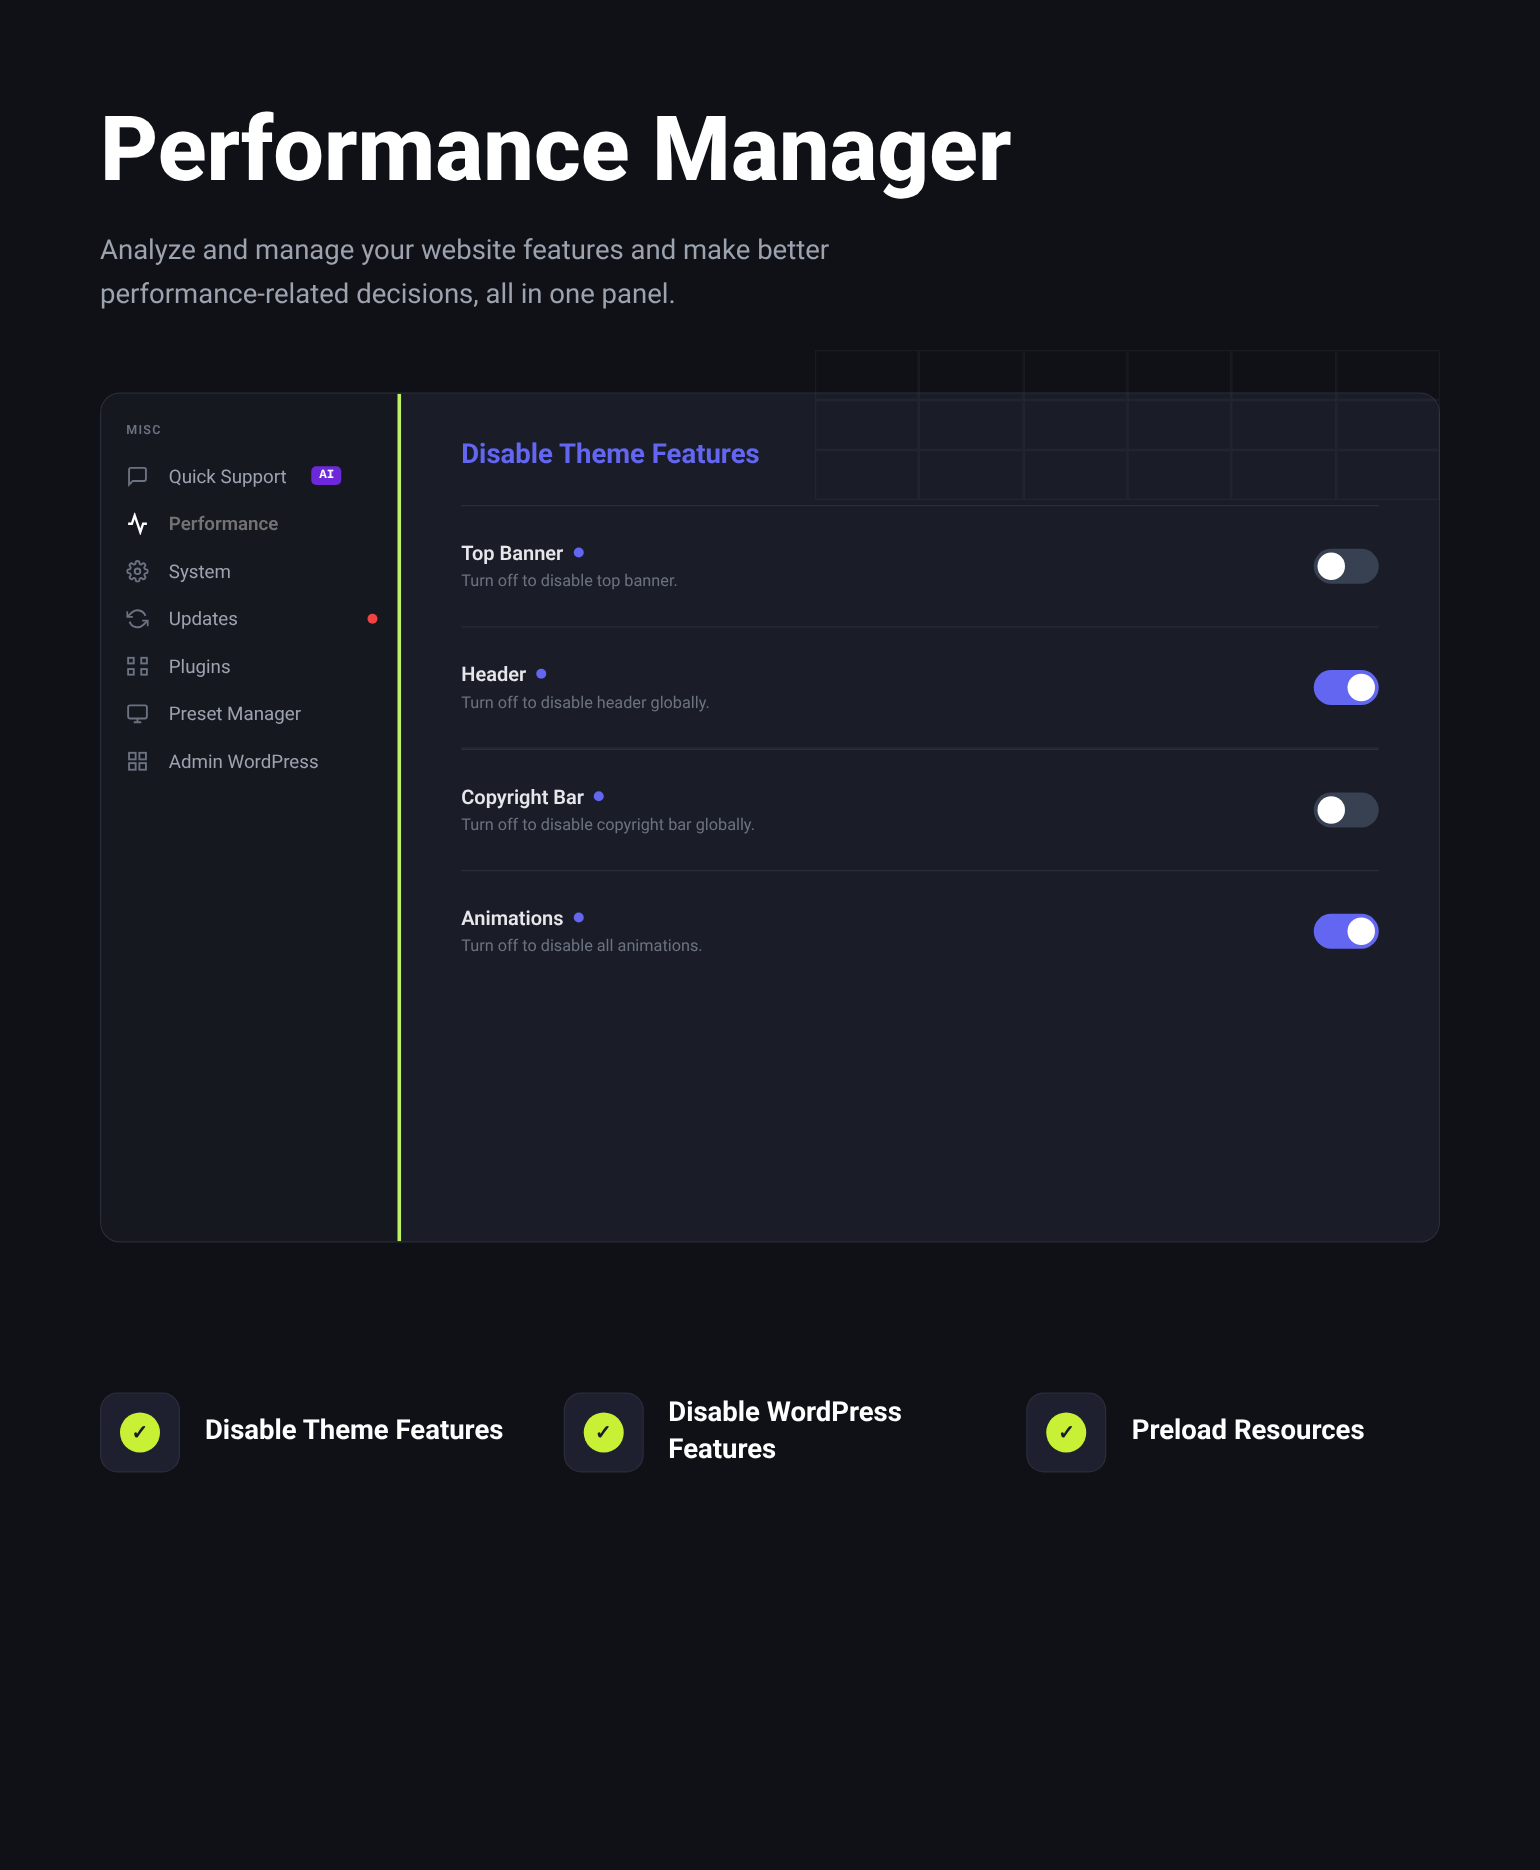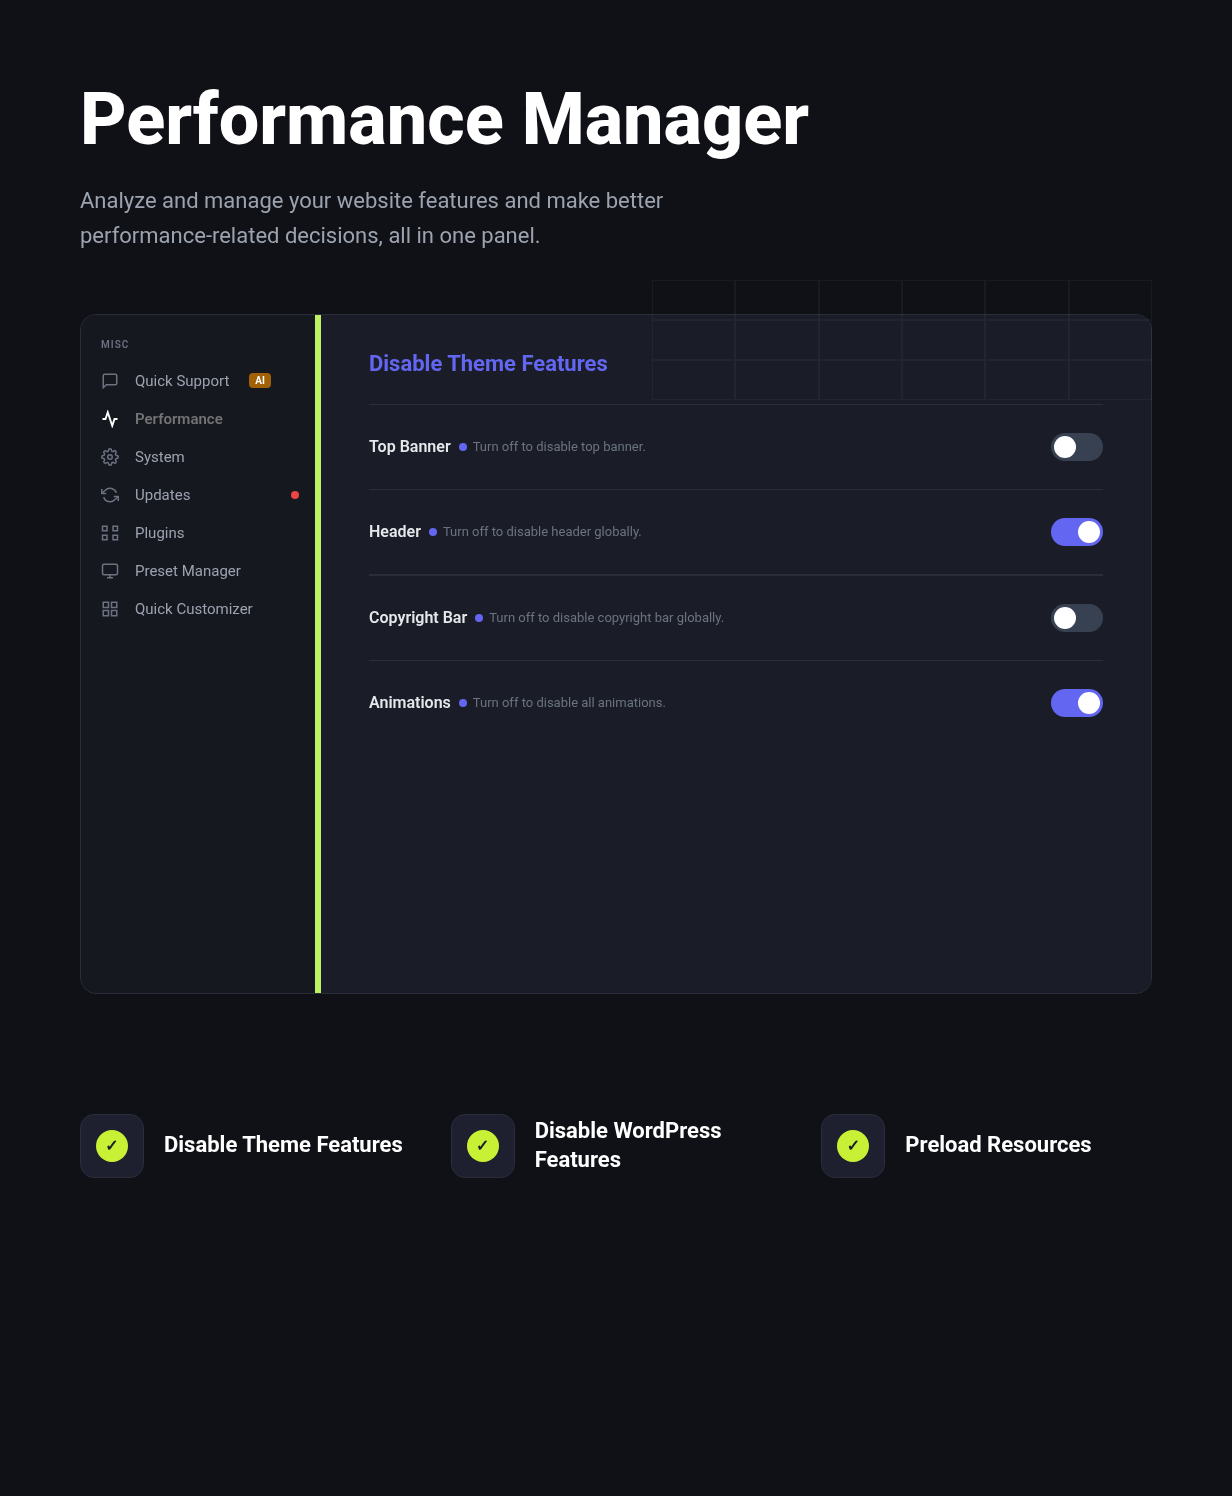--- a/index.html
+++ b/index.html
@@ -59,21 +59,21 @@
       border: 1px solid #2a2d3a;
       min-height: 680px;
     }
 
     
     .sidebar {
       width: 240px;
       min-width: 240px;
       background: #161820;
       padding: 24px 0;
-      border-right: 6px solid #bef264;
+      border-right: 3px solid #bef264;
     }
 
     .sidebar-section-label {
       font-size: 10px;
       font-weight: 600;
       color: #6b7280;
       letter-spacing: 0.1em;
       padding: 0 20px 12px 20px;
       text-transform: uppercase;
     }
@@ -104,27 +104,28 @@
       height: 18px;
       display: flex;
       align-items: center;
       justify-content: center;
       font-size: 16px;
       color: #6b7280;
       flex-shrink: 0;
     }
 
     .ai-badge {
-      background: #a16207;
+      background: #6d28d9;
       color: #ffffff;
       font-size: 10px;
       font-weight: 700;
       padding: 2px 6px;
       border-radius: 4px;
       margin-left: 4px;
+      font-family: Liberation Mono, monospace;
     }
 
     .notification-dot {
       width: 8px;
       height: 8px;
       background: #ef4444;
       border-radius: 50%;
       position: absolute;
       right: 16px;
       top: 50%;
@@ -153,23 +154,22 @@
 
     .feature-row {
       display: flex;
       align-items: center;
       justify-content: space-between;
       padding: 28px 0;
     }
 
     .feature-info {
       display: flex;
-      flex-direction: row;
+      flex-direction: column;
       gap: 6px;
-      align-items: center;
     }
 
     .feature-name {
       display: flex;
       align-items: center;
       gap: 8px;
       font-size: 16px;
       font-weight: 600;
       color: #e5e7eb;
     }
@@ -371,21 +371,21 @@
 
     <div class="sidebar-item">
       <span class="sidebar-icon">
         <svg class="icon-svg" viewBox="0 0 24 24" fill="none" stroke="currentColor" stroke-width="2">
           <rect x="3" y="3" width="7" height="7"></rect>
             <rect x="14" y="3" width="7" height="7"></rect>
           <rect x="3" y="14" width="7" height="7"></rect>
             <rect x="14" y="14" width="7" height="7"></rect>
         </svg>
       </span>
-      <span>Quick Customizer</span>
+      <span>Admin WordPress</span>
     </div>
   </nav>
 
   <div class="main-content">
     <h2 class="section-title">Disable Theme Features</h2>
 
     <hr class="divider">
 
     <div class="feature-row">
       <div class="feature-info">

